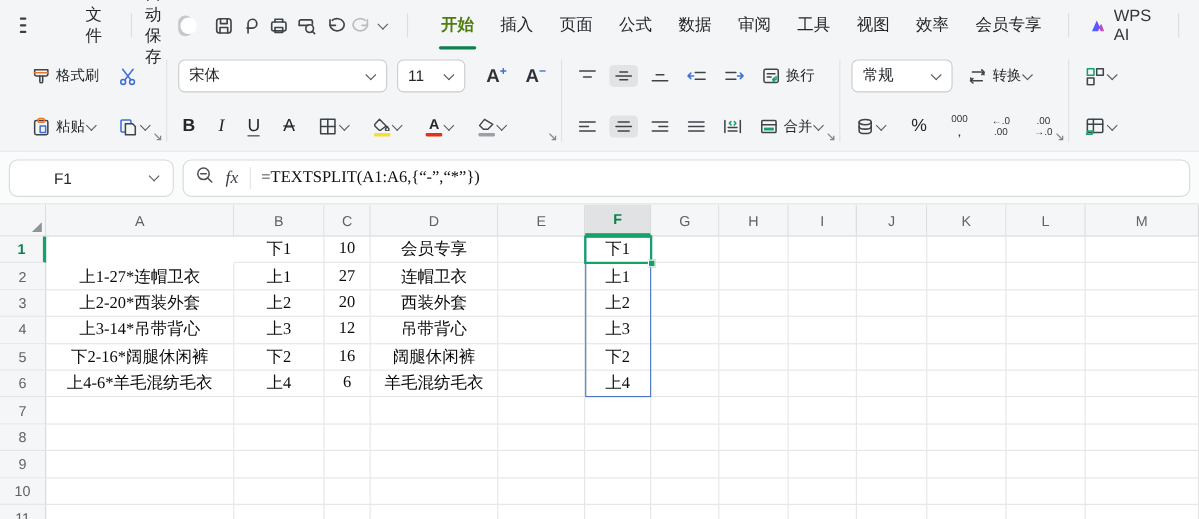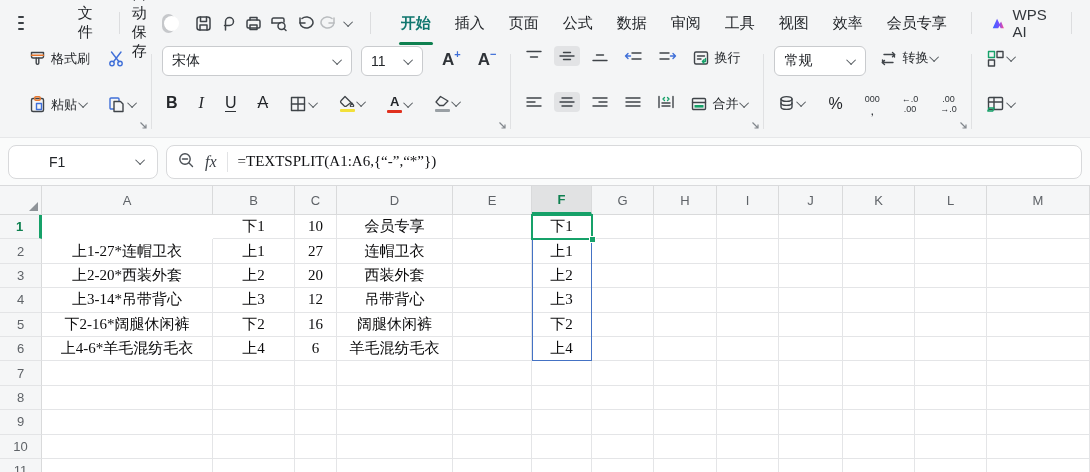--- a/index.html
+++ b/index.html
@@ -15,29 +15,29 @@
   .menubar .vsep { margin:0 12px; }
   .autosave-label { font-size:15px; margin-right:8px; }
   .toggle { width:36px; height:19px; border-radius:10px; background:#c6c8cb; position:relative; cursor:pointer; margin-right:16px; }
   .toggle .knob { position:absolute; left:2px; top:2px; width:15px; height:15px; border-radius:50%; background:#fff; }
   .qbtn { width:28px; height:28px; display:flex; align-items:center; justify-content:center; border-radius:4px; cursor:pointer; margin:0 3px; }
   .qbtn svg { stroke:#3f4449; fill:none; stroke-width:1.5; stroke-linecap:round; stroke-linejoin:round; }
   .qbtn.disabled svg { stroke:#b9bcbf; }
   .chev { width:7px; height:7px; border:solid #565b60; border-width:0 0 1.6px 1.6px; transform:rotate(-45deg) translateY(-2px); display:inline-block; }
   .tabs { display:flex; height:46px; margin-left:6px; }
   .tab { padding:0 12px; font-size:15px; line-height:46px; cursor:pointer; position:relative; white-space:nowrap; }
-  .tab.active { color:#0f766e; font-weight:bold; }
+  .tab.active { color:#4d7c0f; font-weight:bold; }
   .tab.active::after { content:""; position:absolute; left:10px; right:10px; bottom:1px; height:3px; background:#0e8050; border-radius:2px; }
   .ai-zone { margin-left:auto; display:flex; align-items:center; gap:8px; padding-right:6px; }
   .ai-label { font-size:15px; color:#33373c; }
 
   
   .toolbar { height:92px; display:flex; align-items:stretch; border-bottom:1px solid #e6e7e9; position:relative; }
   .grp { position:relative; display:grid; grid-template-rows:46px 46px; align-items:center; }
-  .trow { display:flex; align-items:flex-start; padding:0 10px; gap:9px; height:100%; }
+  .trow { display:flex; align-items:center; padding:0 10px; gap:9px; height:100%; }
   .tb-sep { width:1px; background:#e0e1e3; margin:8px 0; }
   .tbtn { display:flex; align-items:center; gap:4px; cursor:pointer; font-size:13px; color:#23262a; border-radius:4px; padding:3px 4px; white-space:nowrap; }
   .tbtn svg { stroke:#3f4449; fill:none; stroke-width:1.4; stroke-linecap:round; stroke-linejoin:round; }
   .tbtn.hl { background:#e2e3e5; }
   .expander { position:absolute; right:3px; bottom:3px; cursor:pointer; }
   .expander svg { stroke:#82878d; fill:none; stroke-width:1.2; }
   .combo { background:#fff; border:1px solid #c9cbce; border-radius:6px; height:30px; display:flex; align-items:center; justify-content:space-between; padding:0 9px; font-size:14px; cursor:pointer; }
   .fontcombo { width:190px; }
   .sizecombo { width:62px; }
   .numcombo { width:92px; }

